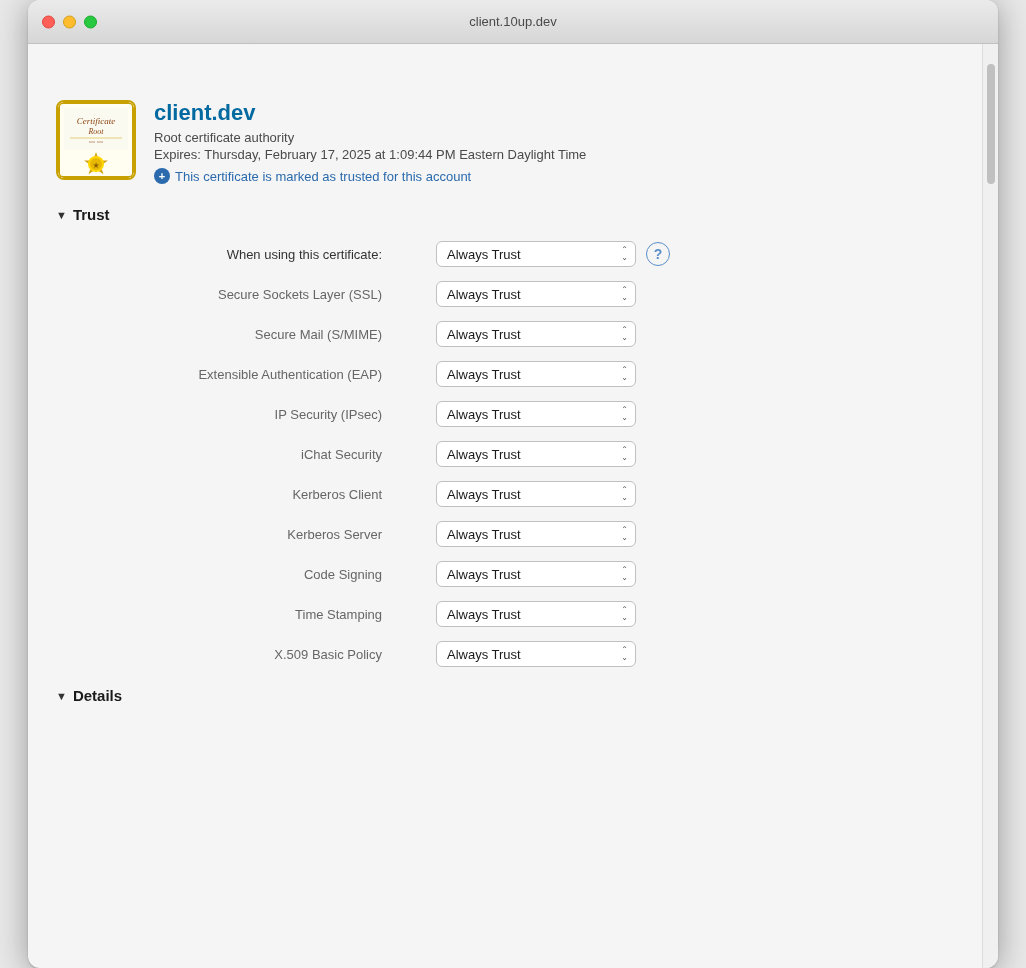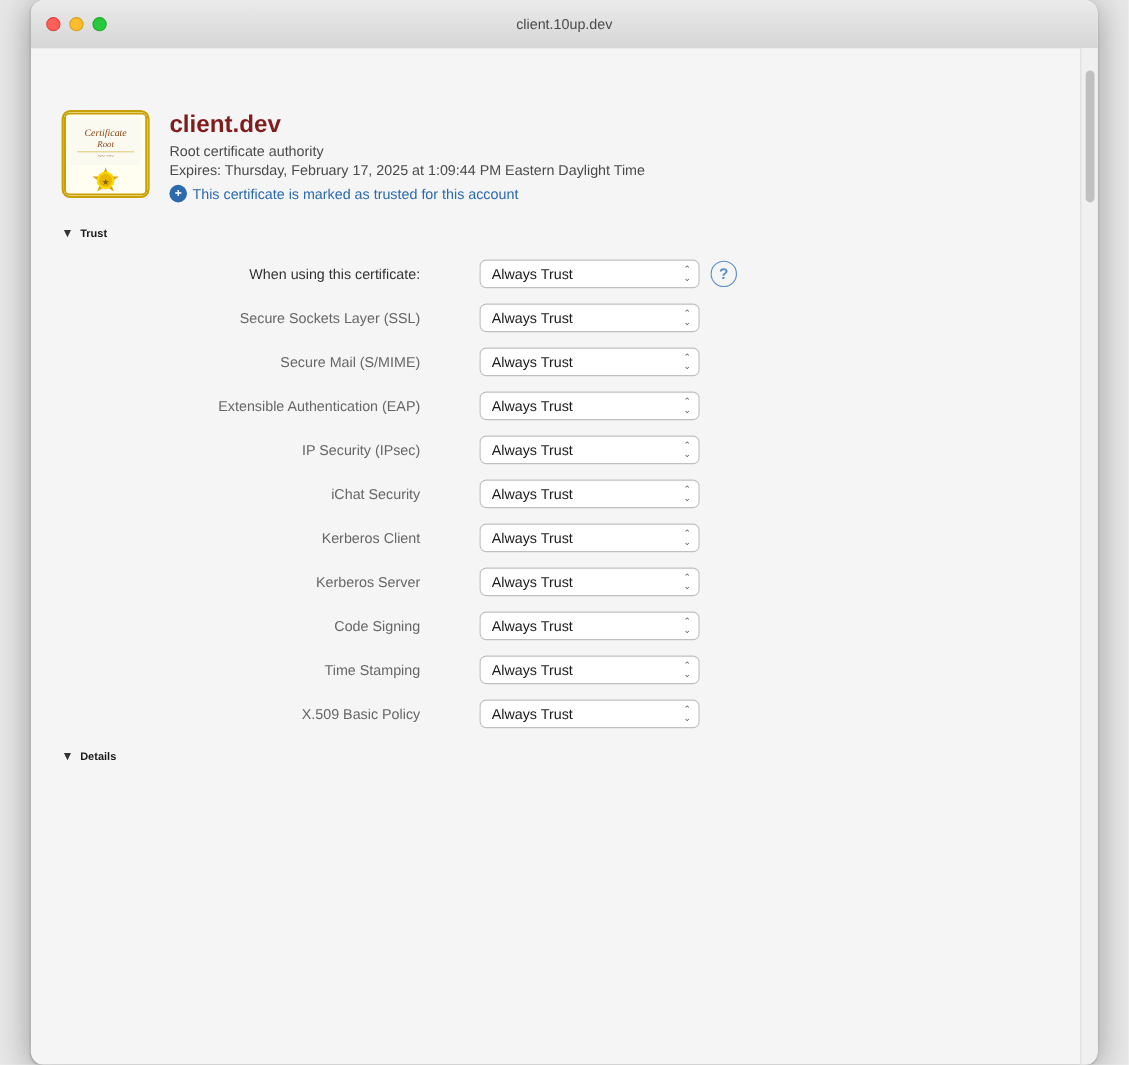--- a/index.html
+++ b/index.html
@@ -114,21 +114,21 @@
       overflow: hidden;
     }
 
     .cert-info {
       flex: 1;
     }
 
     .cert-name {
       font-size: 22px;
       font-weight: 600;
-      color: #7f1d1d;
+      color: #0369a1;
       margin-bottom: 4px;
     }
 
     .cert-type {
       font-size: 13px;
       color: #4a4a4a;
       margin-bottom: 2px;
     }
 
     .cert-expires {
@@ -167,21 +167,21 @@
       margin-bottom: 18px;
     }
 
     .section-arrow {
       font-size: 11px;
       color: #333;
       cursor: pointer;
     }
 
     .section-title {
-      font-size: 10px;
+      font-size: 15px;
       font-weight: 700;
       color: #1a1a1a;
     }
 
     
     .trust-rows {
       padding-left: 20px;
     }
 
     .trust-row {

